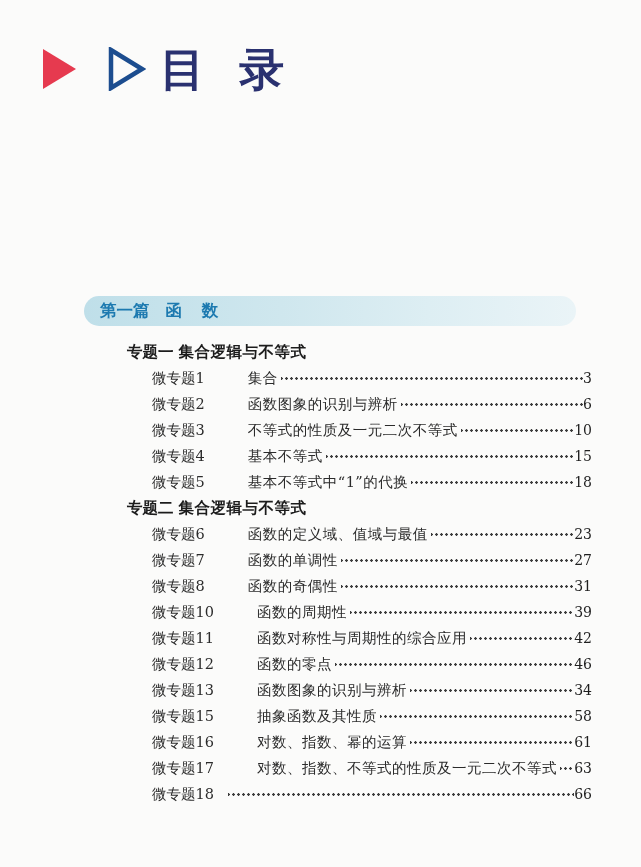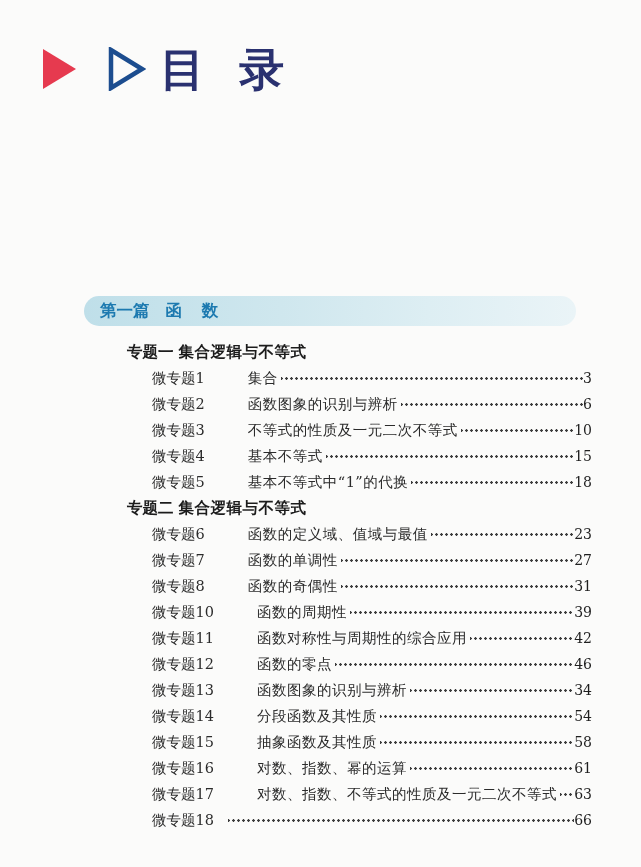--- a/index.html
+++ b/index.html
@@ -151,26 +151,20 @@
     <span class="leader"></span>
     <span class="page-num">46</span>
   </div>
   <div class="row item-row">
     <span class="item-label">微专题13</span>
     <span class="item-title">函数图象的识别与辨析</span>
     <span class="leader"></span>
     <span class="page-num">34</span>
   </div>
   <div class="row item-row">
-    <span class="item-label">微专题14</span>
-    <span class="item-title">分段函数及其性质</span>
-    <span class="leader"></span>
-    <span class="page-num">54</span>
-  </div>
-  <div class="row item-row">
     <span class="item-label">微专题15</span>
     <span class="item-title">抽象函数及其性质</span>
     <span class="leader"></span>
     <span class="page-num">58</span>
   </div>
   <div class="row item-row">
     <span class="item-label">微专题16</span>
     <span class="item-title">对数、指数、幂的运算</span>
     <span class="leader"></span>
     <span class="page-num">61</span>

